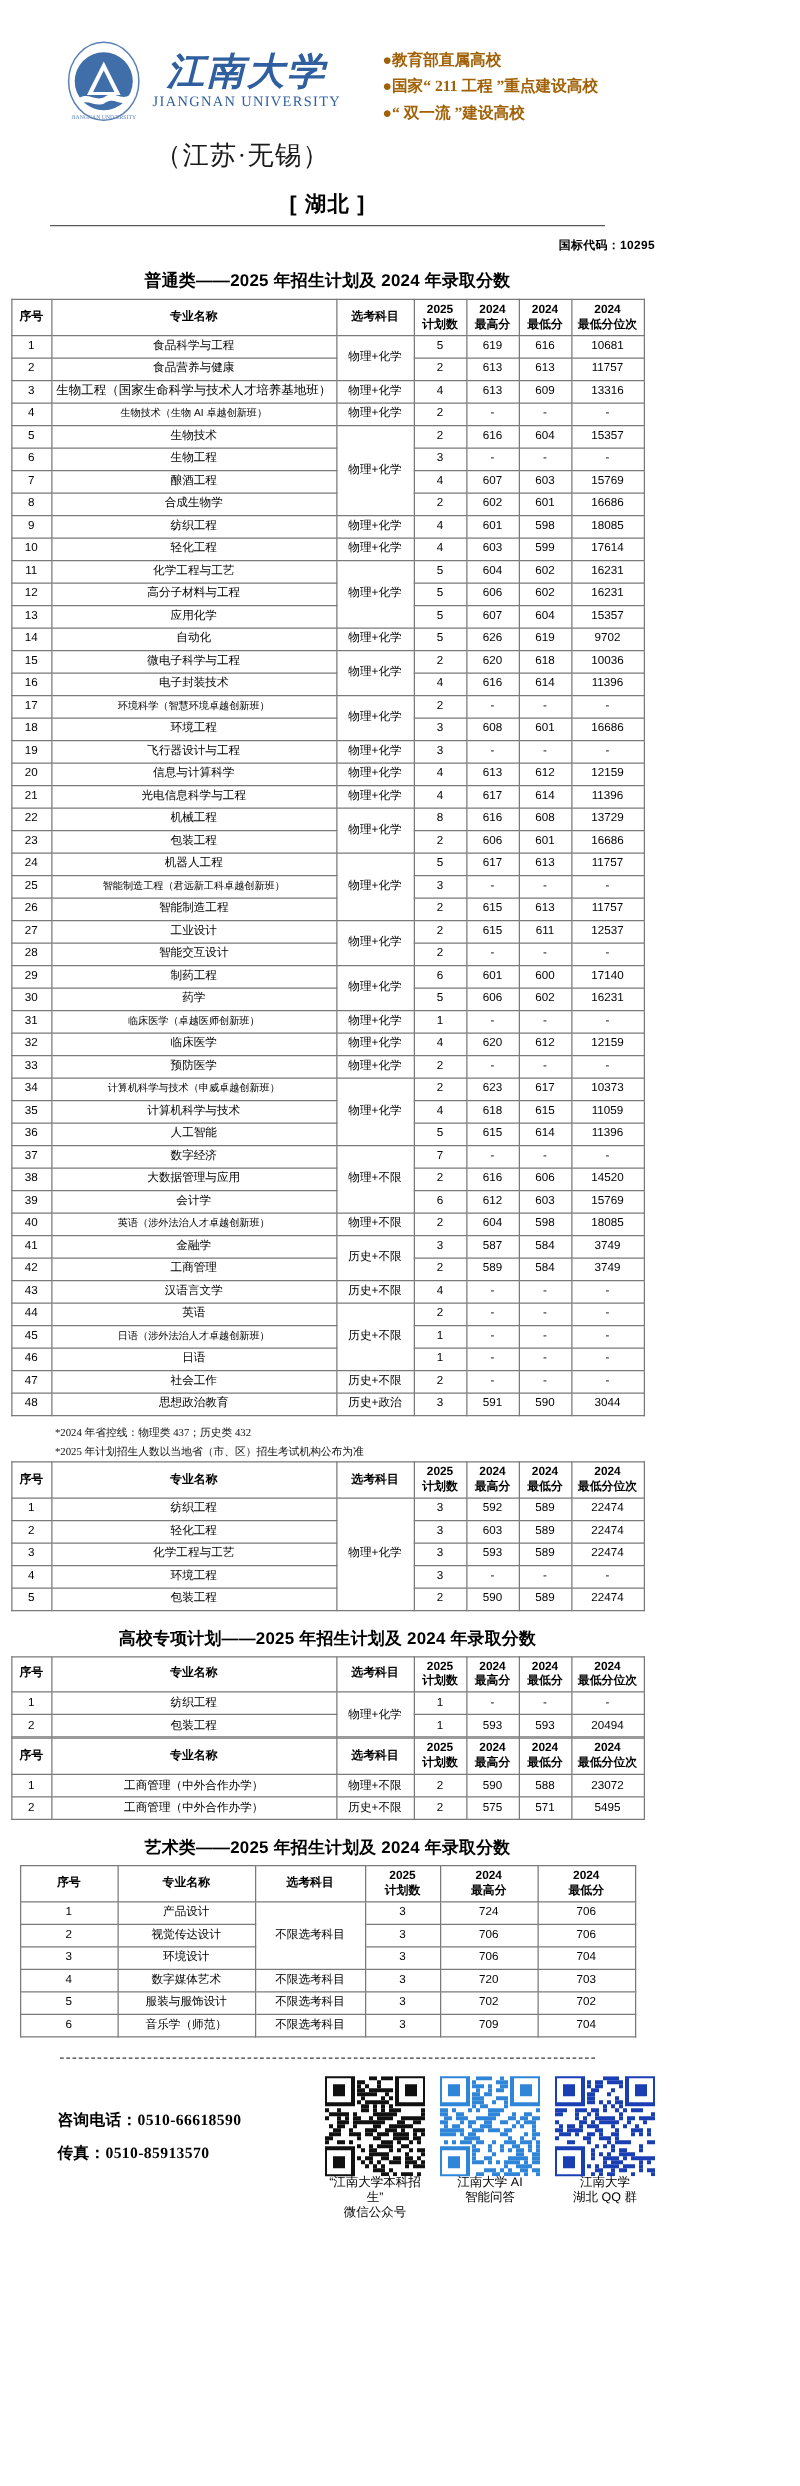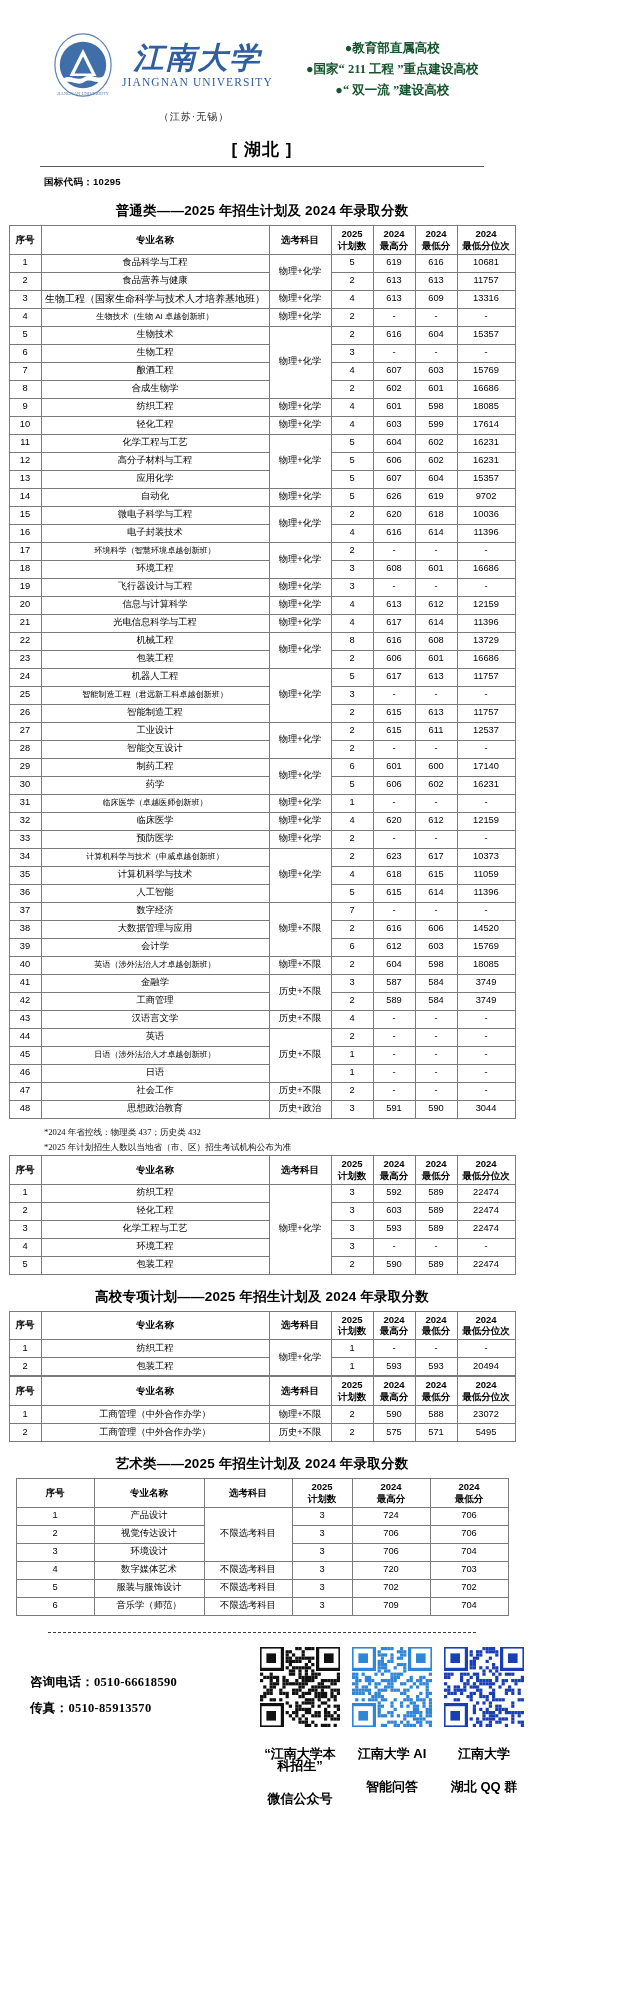--- a/index.html
+++ b/index.html
@@ -26,39 +26,38 @@
     font-family:"Liberation Serif","DejaVu Serif",serif;
     font-size:30px; font-weight:bold; color:#2f5f9e;
     letter-spacing:2px; font-style:italic; line-height:1.05;
   }
   .uni-en {
     font-family:"Liberation Serif","DejaVu Serif",serif;
     font-size:11.5px; color:#2f5f9e; letter-spacing:1.1px; margin-top:3px;
   }
   .location {
     font-family:"Liberation Serif","DejaVu Serif",serif;
-    font-size:10px; color:#1a1a1a; text-align:center;
+    font-size:21px; color:#1a1a1a; text-align:center;
     margin-top:12px; padding-left:36px; letter-spacing:1px;
   }
   .taglines { padding-top:6px; margin-left:6px; }
   .tagline {
     font-family:"Liberation Serif","DejaVu Serif",serif;
-    font-weight:bold; font-size:12.5px; line-height:21px; color:#14532d;
+    font-weight:bold; font-size:12.5px; line-height:21px; color:#a16207;
     white-space:nowrap;
-    text-align:center;
   }
 
   
   .province {
     text-align:center; font-weight:bold; font-size:17px;
     letter-spacing:1px; margin: 14px 0 5px 0;
   }
   .rule { height:1px; background:#5a5a5a; margin:4px 40px 0 40px; }
   .code {
-    font-size:9.5px; font-weight:bold; margin: 9px 0 0 44px; letter-spacing:.3px;
+    font-size:9.5px; font-weight:bold; margin: 9px 0 0 44px; letter-spacing:.3px;text-align:right;
   }
 
   
   .sec-title {
     text-align:center; font-weight:bold; font-size:13.5px;
     margin: 13px 0 5px 0; letter-spacing:.2px;
   }
 
   
   table.plan {
@@ -110,30 +109,30 @@
     font-size:8.6px; line-height:15px; color:#111;
   }
 
   
   .divider {
     margin: 16px 48px 0 48px;
     border-top: 1px dashed #3a3a3a;
     height:0;
   }
   .footer { display:flex; padding: 14px 0 0 0; }
-  .contact { width: 290px; padding-left: 30px; padding-top: 22px; }
+  .contact { width: 290px; padding-left: 46px; padding-top: 22px; }
   .contact-line {
     font-family:"Liberation Serif","DejaVu Serif",serif;
     font-weight:bold; font-size:12.5px; line-height:26px; letter-spacing:.3px;
   }
   .qrs { display:flex; gap:12px; }
   .qr-item { width: 80px; text-align:center; }
   .qr-box { width:80px; height:80px; background:#fff; }
   .qr-cap {
-    font-size:13px; font-weight:bold; line-height:12px; margin-top:21px;
+    font-size:10px; font-weight:normal; line-height:12px; margin-top:0;
   }
 </style>
 </head>
 <body>
 
 <div class="page">
 
   <div class="header">
     <div class="brand">
       <div class="brand-row">

